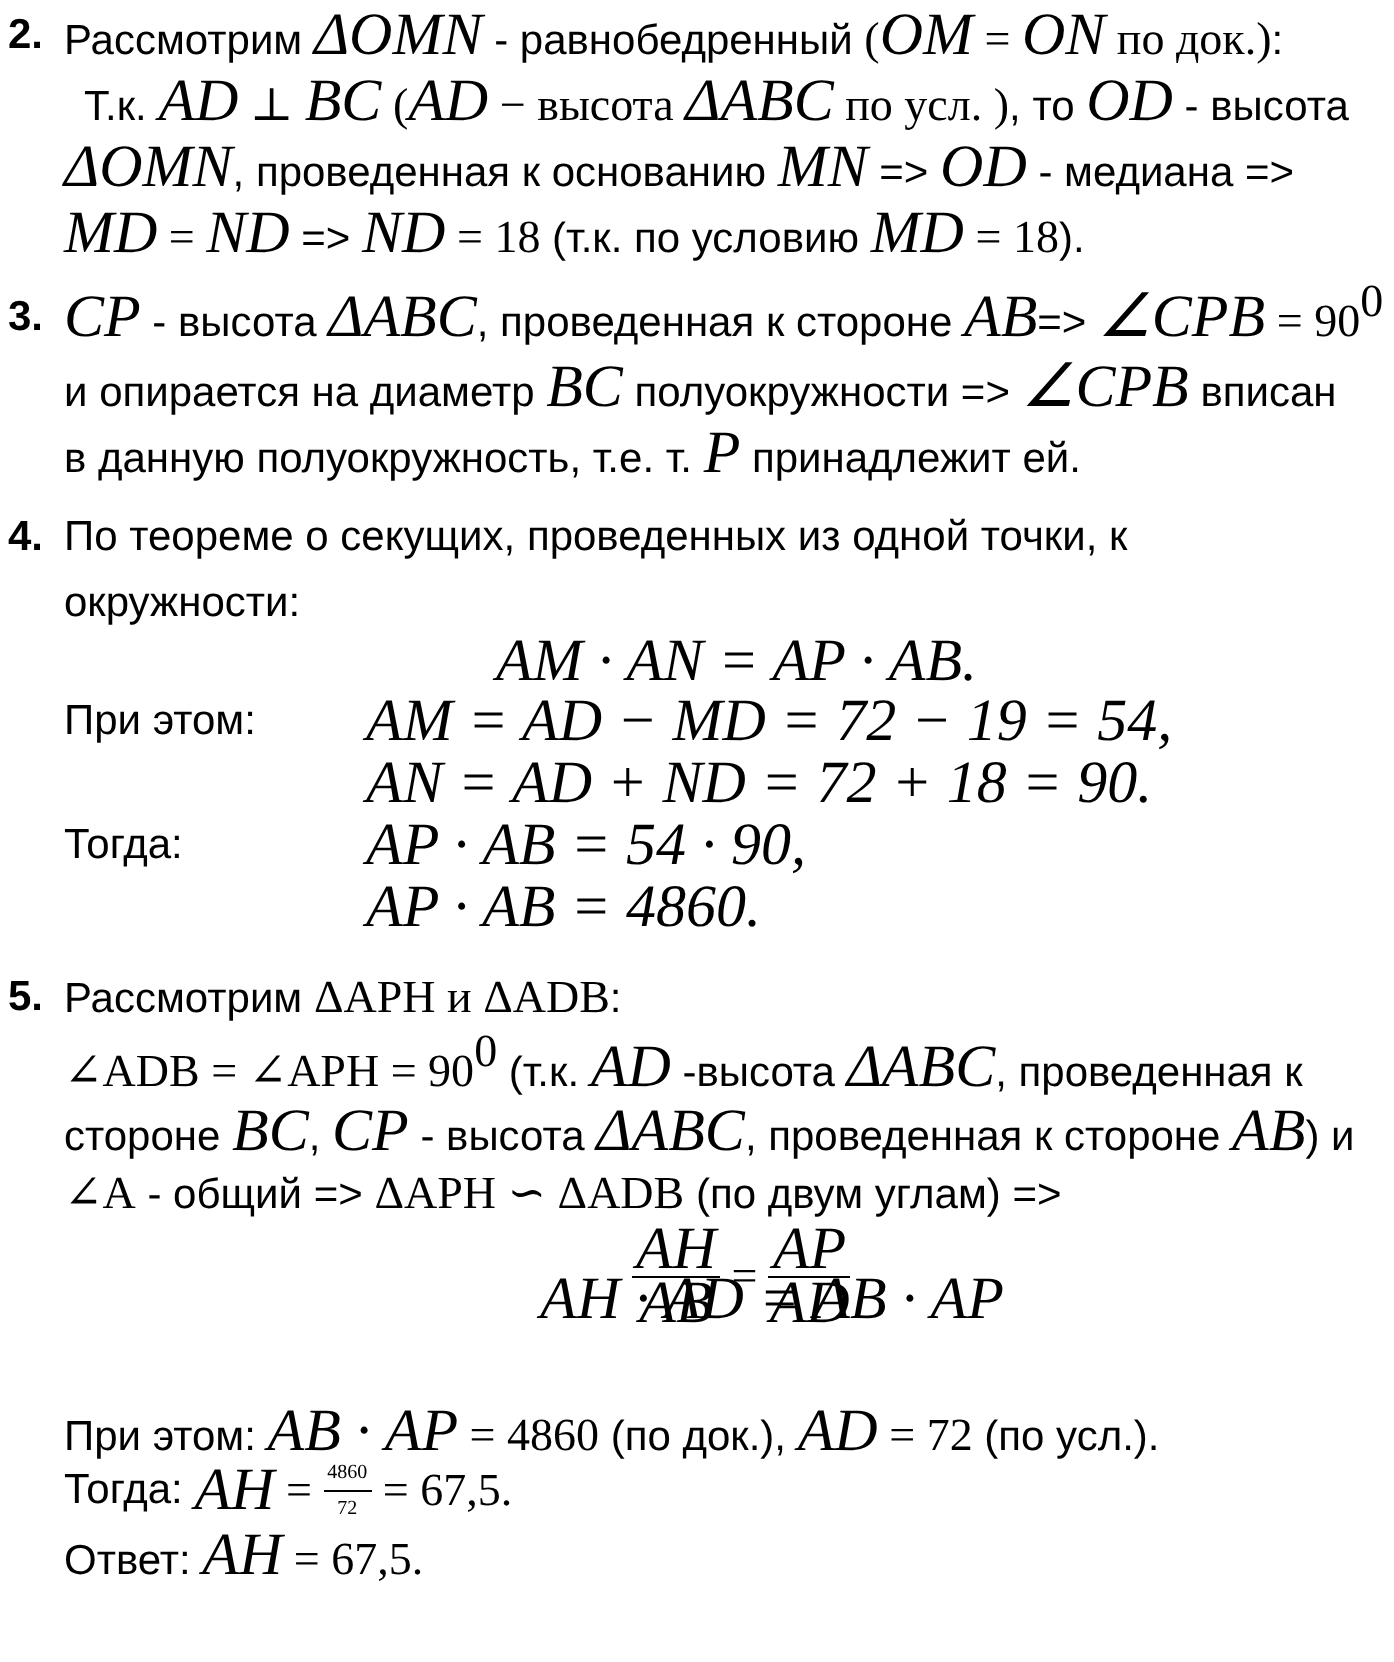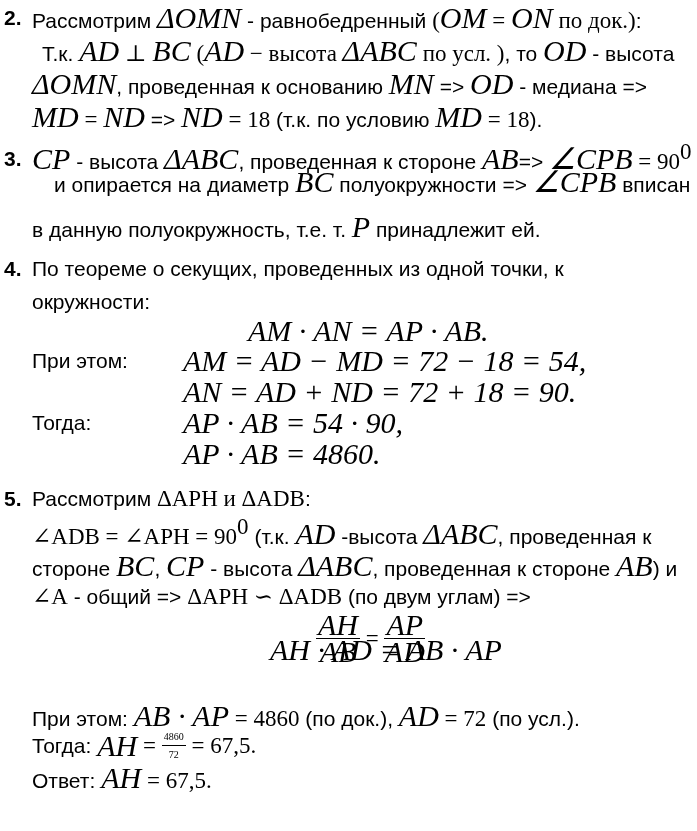--- a/index.html
+++ b/index.html
@@ -19,28 +19,28 @@
 <body>
 
 <div id="doc">
     <div class="line num" style="top: 4px; left: 4px;">2.</div>
     <div class="line" style="top: 4px; left: 32px;"><span>Рассмотрим </span><span class="m">ΔOMN</span><span> - равнобедренный </span><span class="r">(</span><span class="m">OM</span><span class="r"> = </span><span class="m">ON</span><span class="r"> по док.)</span><span>:</span></div>
     <div class="line" style="top: 37px; left: 32px; margin-left: 10px;"><span>Т.к. </span><span class="m">AD</span><span class="r"> ⊥ </span><span class="m">BC</span><span class="r"> (</span><span class="m">AD</span><span class="r"> − высота </span><span class="m">ΔABC</span><span class="r"> по усл. )</span><span>, то </span><span class="m">OD</span><span> - высота</span></div>
     <div class="line" style="top: 70px; left: 32px;"><span class="m">ΔOMN</span><span>, проведенная к основанию </span><span class="m">MN</span><span> =&gt; </span><span class="m">OD</span><span> - медиана =&gt;</span></div>
     <div class="line" style="top: 103px; left: 32px;"><span class="m">MD</span><span class="r"> = </span><span class="m">ND</span><span> =&gt; </span><span class="m">ND</span><span class="r"> = 18</span><span> (т.к. по условию </span><span class="m">MD</span><span class="r"> = 18</span><span>).</span></div>
     <div class="line num" style="top: 145px; left: 4px;">3.</div>
     <div class="line" style="top: 145px; left: 32px;"><span class="m">CP</span><span> - высота </span><span class="m">ΔABC</span><span>, проведенная к стороне </span><span class="m">AB</span><span>=&gt; </span><span class="m">∠CPB</span><span class="r"> = 90</span><sup class="r">0</sup></div>
-    <div class="line" style="top: 168px; left: 32px; margin-left: 22px;"><span>и опирается на диаметр </span><span class="m">BC</span><span> полуокружности =&gt; </span><span class="m">∠CPB</span><span>  вписан</span></div>
+    <div class="line" style="top: 180px; left: 32px;"><span>и опирается на диаметр </span><span class="m">BC</span><span> полуокружности =&gt; </span><span class="m">∠CPB</span><span>  вписан</span></div>
     <div class="line" style="top: 213px; left: 32px;"><span>в данную полуокружность, т.е. т. </span><span class="m">P</span><span> принадлежит ей.</span></div>
     <div class="line num" style="top: 255px; left: 4px;">4.</div>
     <div class="line" style="top: 255px; left: 32px;"><span>По теореме о секущих, проведенных из одной точки, к</span></div>
     <div class="line" style="top: 288px; left: 32px;"><span>окружности:</span></div>
     <div class="line" style="top: 317px; left: 248px;"><span class="m">AM · AN = AP · AB.</span></div>
     <div class="line" style="top: 347px; left: 32px;"><span>При этом:</span></div>
-    <div class="line" style="top: 347px; left: 183px;"><span class="m">AM = AD − MD = 72 − 18 = 54,</span></div>
+    <div class="line" style="top: 347px; left: 183px;"><span class="m">AM = AD − MD = 72 − 19 = 54,</span></div>
     <div class="line" style="top: 378px; left: 183px;"><span class="m">AN = AD + ND = 72 + 18 = 90.</span></div>
     <div class="line" style="top: 409px; left: 32px;"><span>Тогда:</span></div>
     <div class="line" style="top: 409px; left: 183px;"><span class="m">AP · AB = 54 · 90,</span></div>
     <div class="line" style="top: 440px; left: 183px;"><span class="m">AP · AB = 4860.</span></div>
     <div class="line num" style="top: 485px; left: 4px;">5.</div>
     <div class="line" style="top: 485px; left: 32px;"><span>Рассмотрим </span><span class="r">ΔAPH и ΔADB</span><span>:</span></div>
     <div class="line" style="top: 520px; left: 32px;"><span class="r">∠ADB = ∠APH = 90</span><sup class="r">0</sup><span> (т.к. </span><span class="m">AD</span><span> -высота </span><span class="m">ΔABC</span><span>, проведенная к</span></div>
     <div class="line" style="top: 552px; left: 32px; text-align: right;"><span>стороне </span><span class="m">BC</span><span>, </span><span class="m">CP</span><span> - высота </span><span class="m">ΔABC</span><span>, проведенная к стороне </span><span class="m">AB</span><span>) и</span></div>
     <div class="line" style="top: 583px; left: 32px;"><span class="r">∠A</span><span> - общий =&gt; </span><span class="r">ΔAPH ∽ ΔADB</span><span> (по двум углам) =&gt;</span></div>
     <div class="line" style="top: 612px; left: 316px; height: 60px;"><span class="frac m"><span class="n">AH</span><span class="d">AB</span></span><span class="r" style="vertical-align:middle"> = </span><span class="frac m"><span class="n">AP</span><span class="d">AD</span></span></div>

